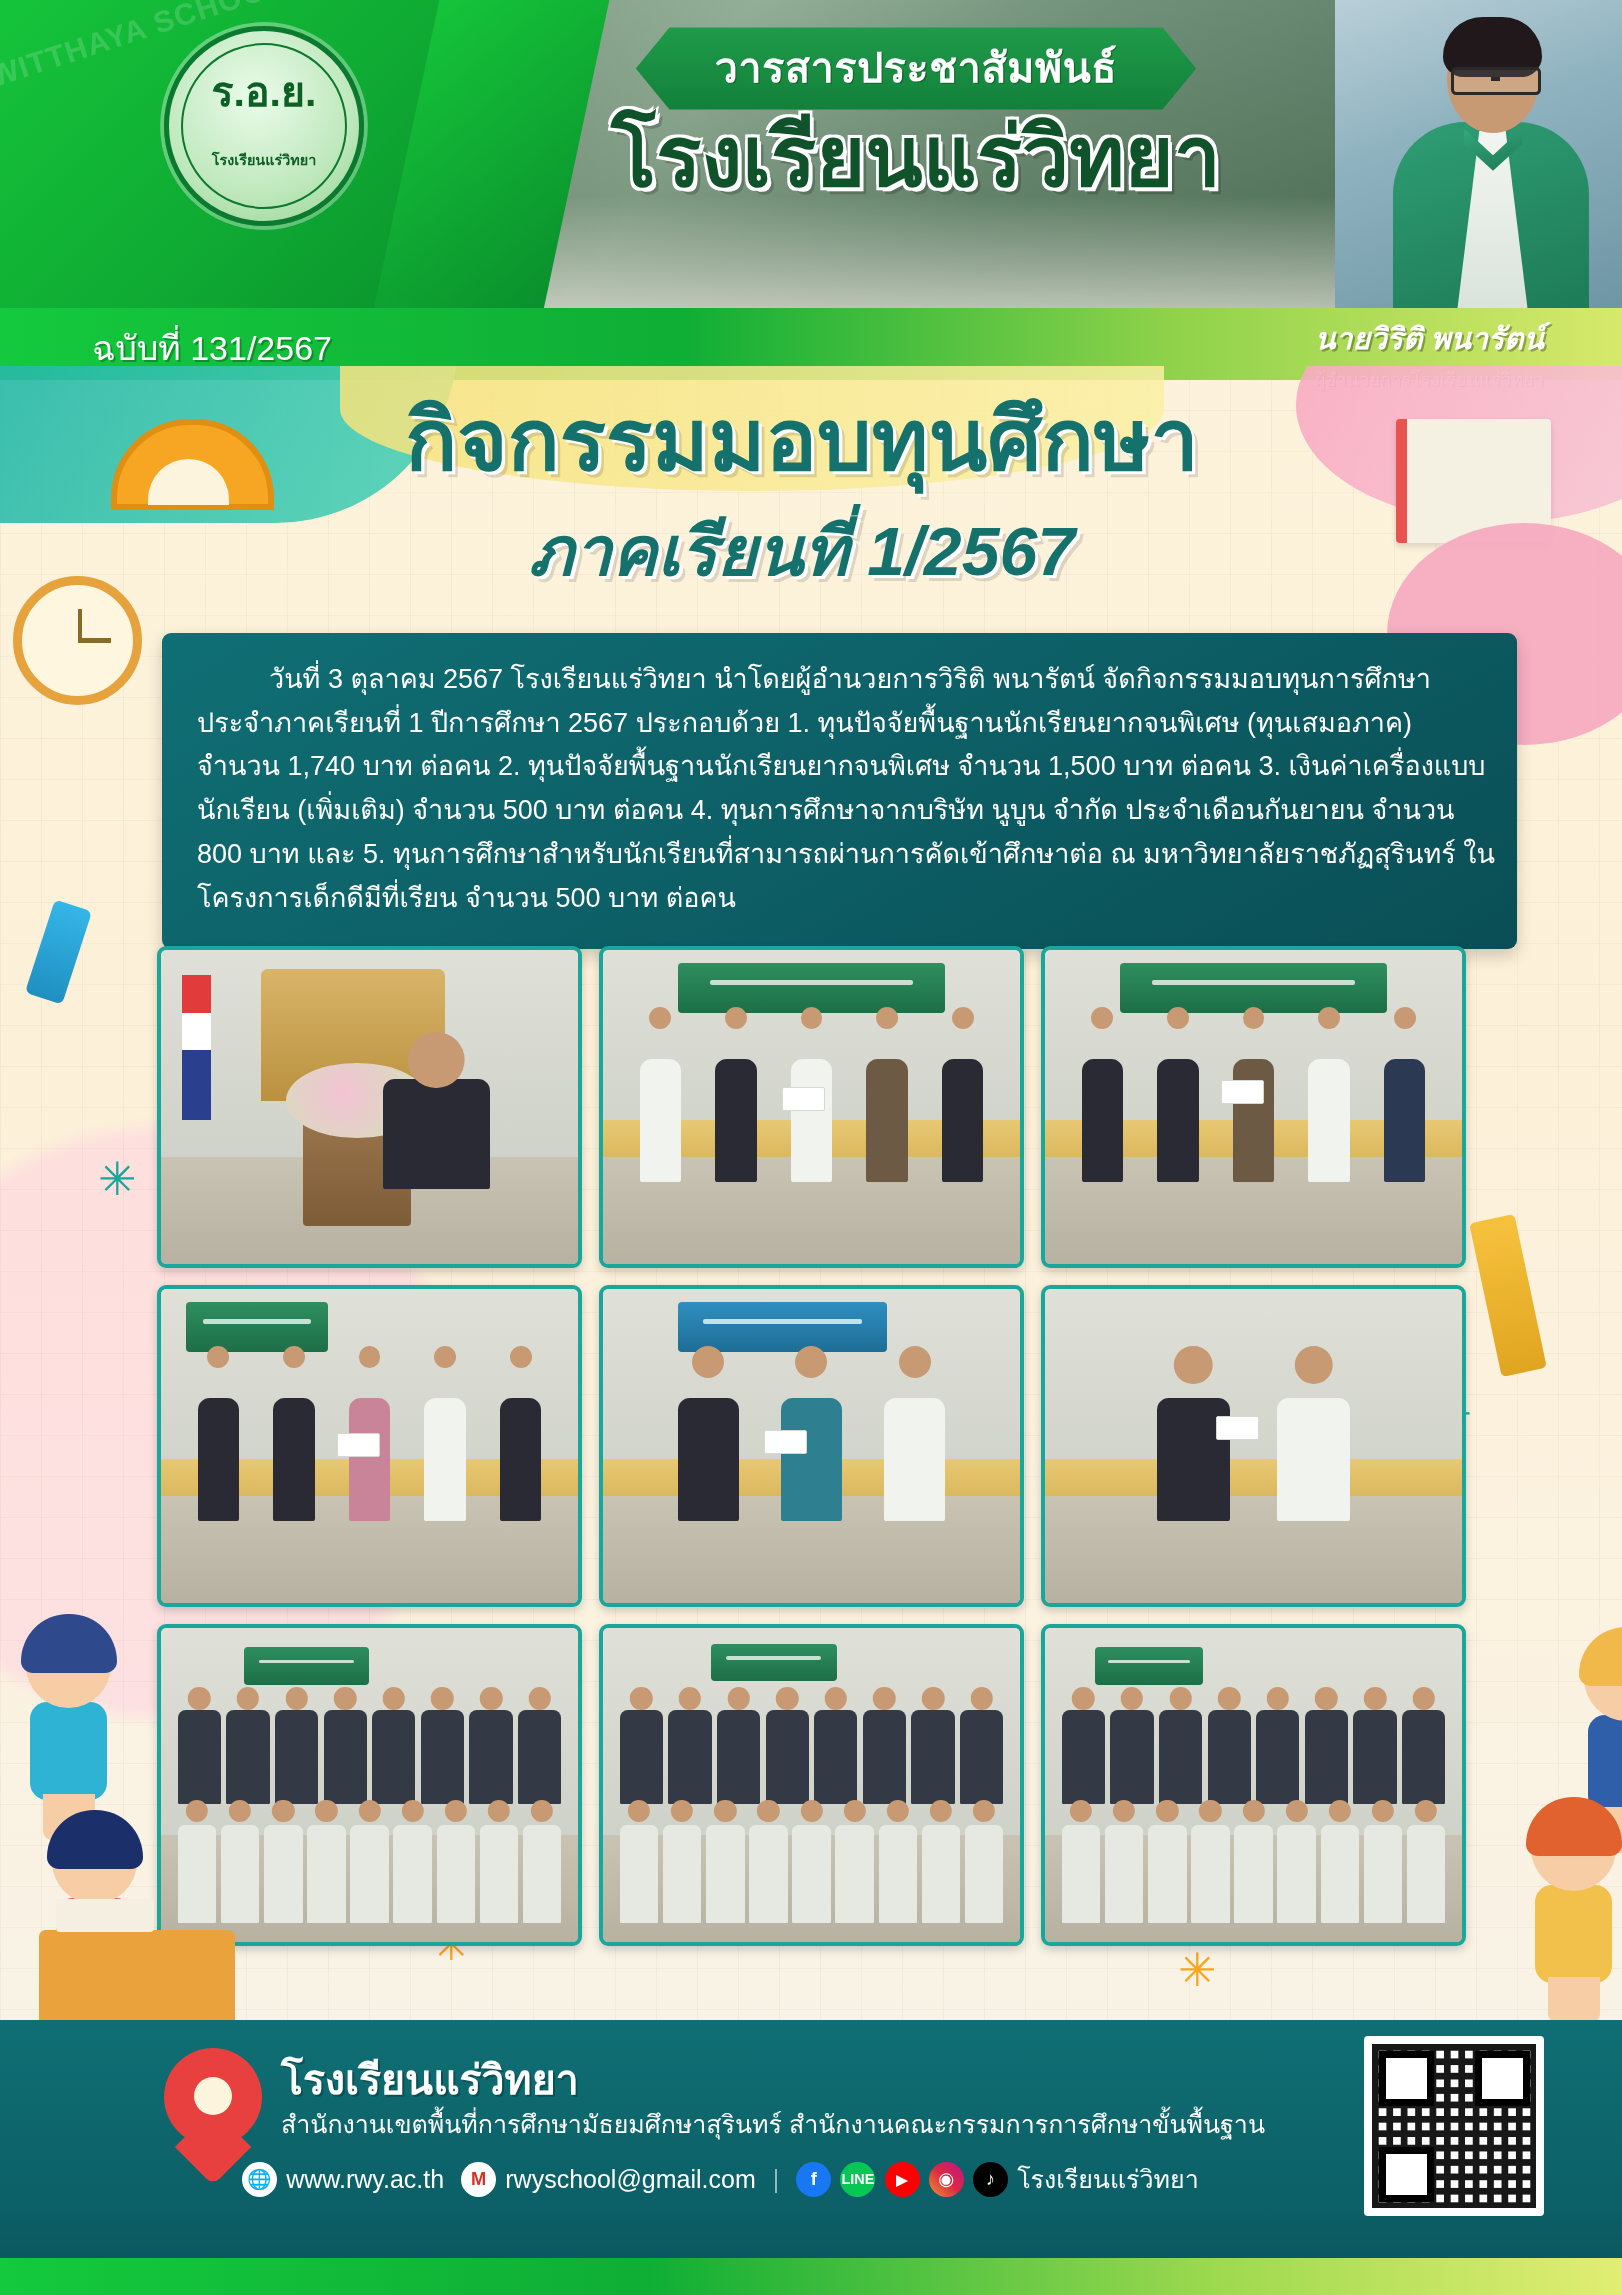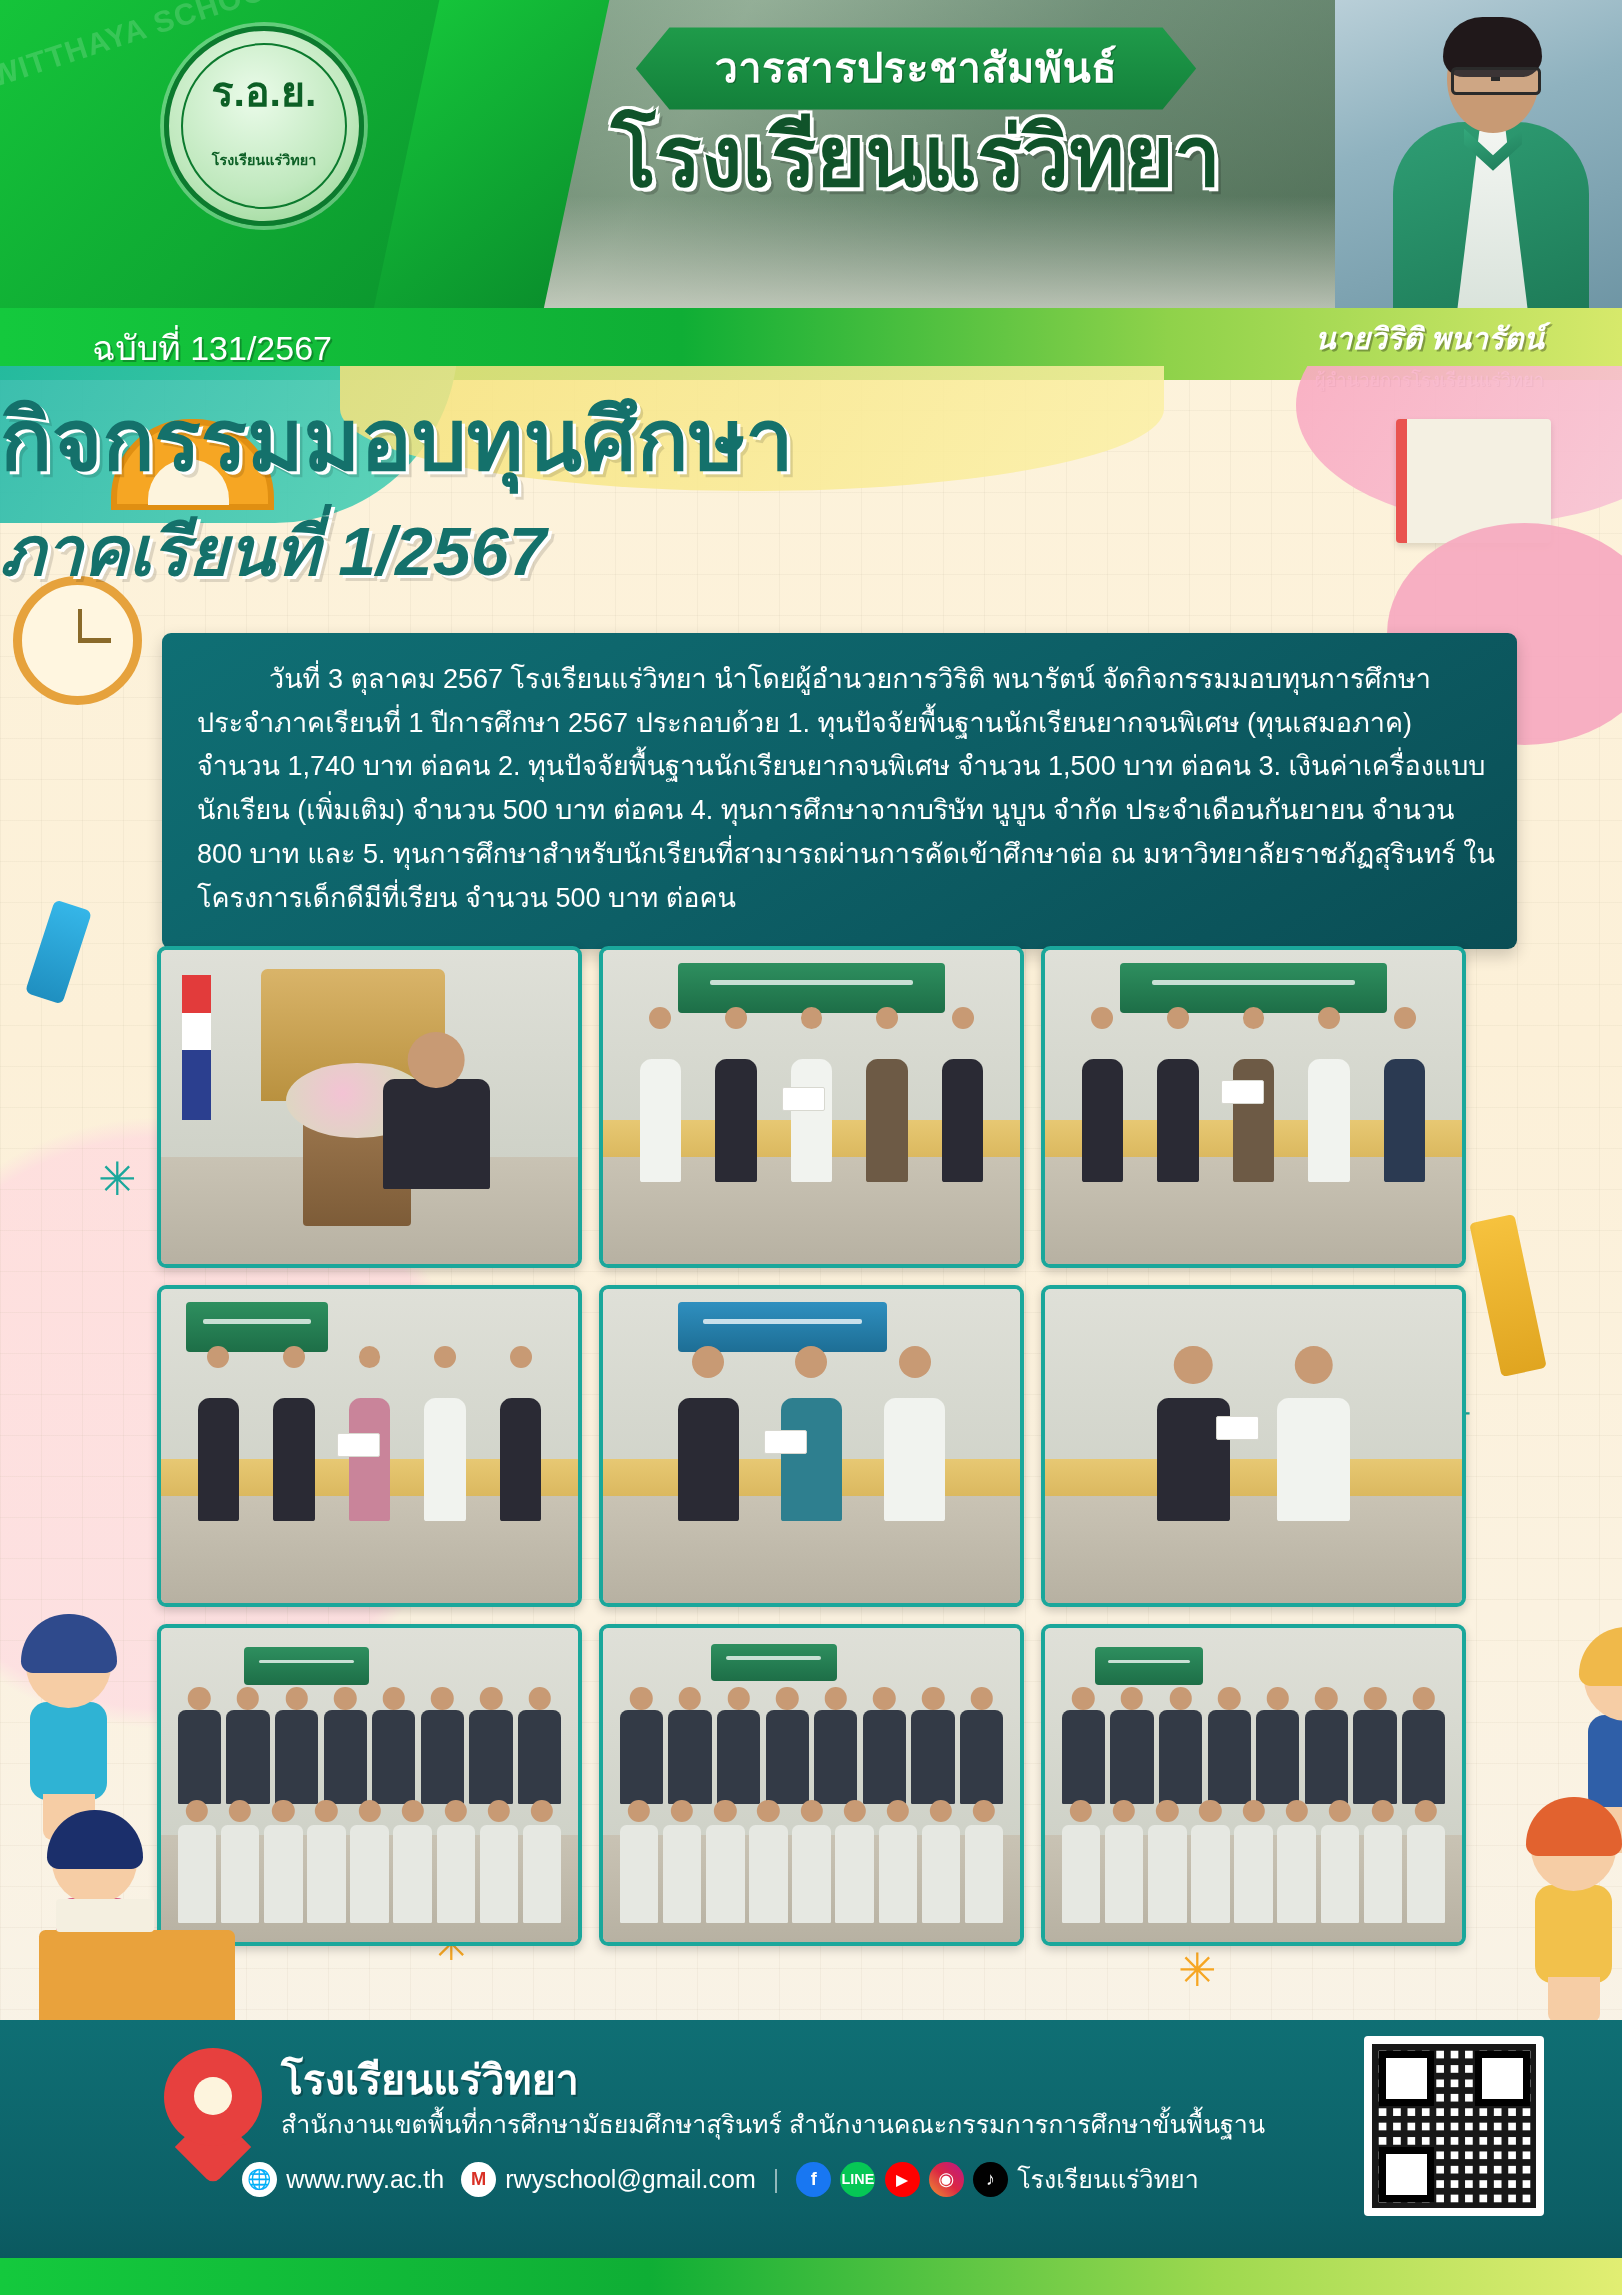--- a/index.html
+++ b/index.html
@@ -123,21 +123,21 @@
   .blob-yellow{
     position:absolute;left:340px;top:-39px;width:824px;height:164px;border-radius:0 0 50% 50%;
     background:linear-gradient(120deg,#f6e27a,#fbf0a6);opacity:.85;
   }
   .blob-pink{
     position:absolute;right:-79px;top:-79px;width:406px;height:236px;border-radius:50%;
     background:linear-gradient(120deg,#f9a8c0,#f7c8d8);opacity:.9;
   }
   
   .headline{
-    position:absolute;left:0;top:393px;width:1604px;
+    position:absolute;left:0;top:393px;width:1604px;text-align:center;
   }
   .headline h1{
     margin:0;font-size:86px;line-height:1.1;font-weight:bold;color:#14716b;
     text-shadow:3.3px 3.3px 0 #ffffff, 5.9px 5.9px 0 rgba(0,0,0,.12);
   }
   .headline h2{
     margin:9.2px 0 0 0;font-size:68px;font-weight:bold;font-style:italic;color:#14716b;
     text-shadow:3.3px 3.3px 0 #ffffff, 5.9px 5.9px 0 rgba(0,0,0,.12);
   }
   

